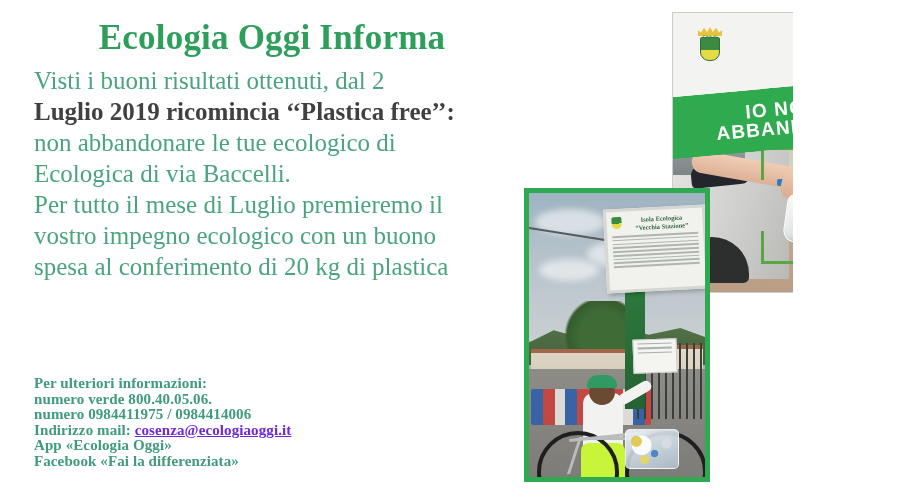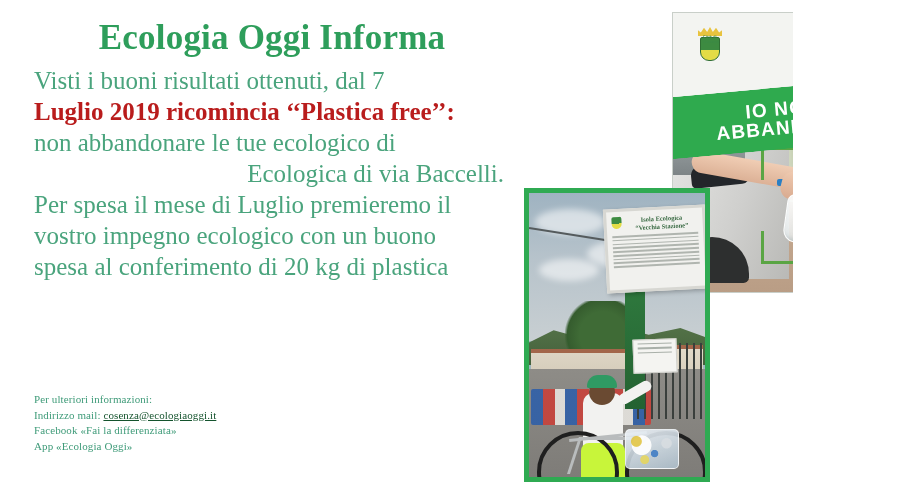--- a/index.html
+++ b/index.html
@@ -28,39 +28,39 @@
 
   .body-text{
     font-size:25px;
     line-height:31px;
     color:#4aa47d;
     text-align:justify;
     text-justify:inter-word;
     margin:0;
   }
   .body-text p{margin:0;}
-  .body-text .lastline{text-align:right;}
+  .body-text .lastline{text-align:left;}
   .strong-line{
     font-weight:bold;
-    color:#b91c1c;
+    color:#404040;
   }
 
   
   .footer{
-    position:absolute;left:34px;top:392px;width:330px;
+    position:absolute;left:34px;top:376px;width:330px;
     font-family:"Liberation Serif", serif;
-    font-size:11px;
-    font-weight:normal;
+    font-size:15px;
+    font-weight:bold;
     line-height:15.5px;
     color:#3f9b79;
     letter-spacing:.1px;
   }
   .footer div{white-space:nowrap;}
   .mail-link{
-    color:#14532d;
+    color:#6d28d9;
     text-decoration:underline;
   }
 
   
   .poster{
     position:absolute;left:672px;top:12px;width:221px;height:281px;
     background:#eef0ee;
     border:1px solid #c9cfc9;
     box-sizing:border-box;
     overflow:hidden;
@@ -337,38 +337,40 @@
 </head>
 <body>
 
 <div class="page">
 
   <div class="textcol">
 
     <h1 class="title">Ecologia Oggi Informa</h1>
 
     <div class="body-text">
-      <p>Visti i buoni risultati ottenuti, dal 7</p>
+      <p>Visti i buoni risultati ottenuti, dal 2</p>
       <p class="strong-line">Luglio 2019 ricomincia ‘‘Plastica free’’:</p>
       <p>non abbandonare le tue ecologico di</p>
       <p class="lastline">Ecologica di via Baccelli.</p>
-      <p>Per spesa il mese di Luglio premieremo il</p>
+      <p>Per tutto il mese di Luglio premieremo il</p>
       <p>vostro impegno ecologico con un buono</p>
       <p>spesa al conferimento di 20 kg di plastica</p>
     </div>
   </div>
 
   <div class="footer">
     <div>Per ulteriori informazioni:</div>
+    <div>numero verde 800.40.05.06.</div>
+    <div>numero 0984411975 / 0984414006</div>
     <div>
       <span>Indirizzo mail:</span>
       <a class="mail-link" href="#">cosenza@ecologiaoggi.it</a>
     </div>
+    <div>App «Ecologia Oggi»</div>
     <div>Facebook «Fai la differenziata»</div>
-    <div>App «Ecologia Oggi»</div>
   </div>
 
   <div class="poster">
     <div class="poster-head"></div>
 
     <div class="crest">
       <div class="crown"></div>
       <div class="shield"></div>
     </div>
     <div class="crest-label">

